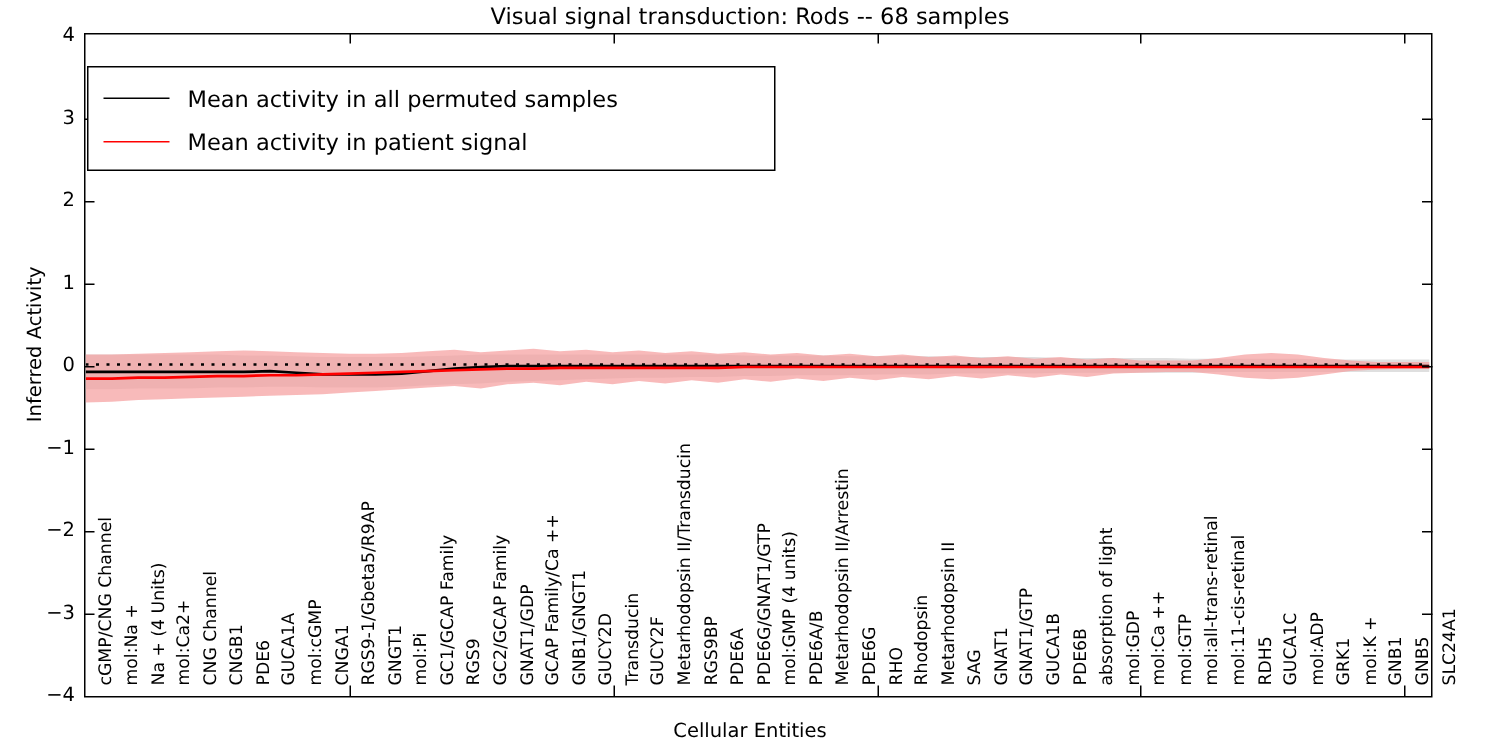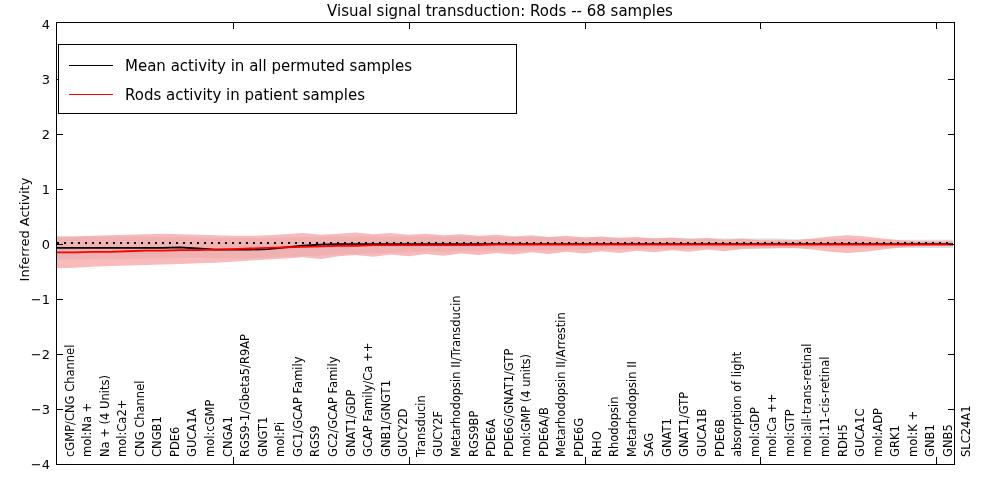--- a/index.html
+++ b/index.html
@@ -43,20 +43,21 @@
   .lgline.r{border-top:1.6px solid #ff0000;}
   .lgtxt{font-size:15px;color:#000;}
 </style>
 </head>
 <body>
 
 <div id="root">
 
   <div class="title">Visual signal transduction: Rods -- 68 samples</div>
   <div class="ylabel">Inferred Activity</div>
+  <div class="xlabel">Cellular Entities</div>
 
   <div id="plot">
     <div id="canvaswrap">
       <svg id="svg" width="896" height="440">
           <path d="M0.00,213.40 L17.57,213.40 L35.14,213.40 L52.71,213.40 L70.27,213.40 L87.84,213.40 L105.41,213.95 L122.98,213.95 L140.55,214.50 L158.12,215.05 L175.69,215.05 L193.25,215.05 L210.82,215.05 L228.39,214.50 L245.96,213.95 L263.53,213.40 L281.10,213.40 L298.67,213.40 L316.24,213.40 L333.80,213.40 L351.37,213.40 L368.94,213.40 L386.51,213.40 L404.08,213.40 L421.65,213.40 L439.22,213.95 L456.78,213.95 L474.35,213.95 L491.92,213.95 L509.49,214.50 L527.06,214.50 L544.63,214.50 L562.20,214.50 L579.76,215.05 L597.33,215.05 L614.90,215.05 L632.47,215.05 L650.04,215.60 L667.61,215.60 L685.18,215.60 L702.75,215.60 L720.31,215.60 L737.88,216.15 L755.45,216.15 L773.02,216.15 L790.59,216.15 L808.16,216.15 L825.73,216.70 L843.29,216.70 L860.86,216.70 L878.43,216.70 L896.00,216.70 L896.00,224.95 L878.43,224.95 L860.86,224.95 L843.29,224.95 L825.73,224.95 L808.16,224.95 L790.59,224.95 L773.02,224.95 L755.45,224.95 L737.88,225.50 L720.31,225.50 L702.75,225.50 L685.18,225.50 L667.61,225.50 L650.04,225.50 L632.47,226.05 L614.90,226.05 L597.33,226.05 L579.76,226.05 L562.20,226.60 L544.63,226.60 L527.06,226.60 L509.49,227.15 L491.92,227.15 L474.35,227.15 L456.78,227.70 L439.22,227.70 L421.65,228.25 L404.08,228.25 L386.51,228.80 L368.94,228.80 L351.37,229.35 L333.80,229.90 L316.24,230.45 L298.67,231.00 L281.10,231.55 L263.53,232.65 L245.96,233.20 L228.39,233.75 L210.82,234.85 L193.25,235.40 L175.69,235.40 L158.12,235.40 L140.55,234.85 L122.98,234.85 L105.41,235.40 L87.84,235.40 L70.27,235.95 L52.71,235.95 L35.14,235.95 L17.57,236.50 L0.00,236.50 Z" fill="#d9d9d9" fill-opacity="0.85" stroke="none"></path>
           <path d="M0.00,213.40 L17.57,213.40 L35.14,212.85 L52.71,212.30 L70.27,211.75 L87.84,211.20 L105.41,210.65 L122.98,211.20 L140.55,211.75 L158.12,212.30 L175.69,212.85 L193.25,212.85 L210.82,212.30 L228.39,211.20 L245.96,210.10 L263.53,211.75 L281.10,210.65 L298.67,209.55 L316.24,211.20 L333.80,210.10 L351.37,211.75 L368.94,210.65 L386.51,212.30 L404.08,211.20 L421.65,212.85 L439.22,211.75 L456.78,213.40 L474.35,212.30 L491.92,213.95 L509.49,212.85 L527.06,214.50 L544.63,213.40 L562.20,215.05 L579.76,213.95 L597.33,215.60 L614.90,214.50 L632.47,216.15 L650.04,215.05 L667.61,216.70 L685.18,215.60 L702.75,217.25 L720.31,217.25 L737.88,217.25 L755.45,215.60 L773.02,213.40 L790.59,212.30 L808.16,213.40 L825.73,215.60 L843.29,217.25 L860.86,218.35 L878.43,218.35 L896.00,218.35 L896.00,222.75 L878.43,222.75 L860.86,223.30 L843.29,224.40 L825.73,226.60 L808.16,228.80 L790.59,229.90 L773.02,228.80 L755.45,226.60 L737.88,224.95 L720.31,224.95 L702.75,225.50 L685.18,226.05 L667.61,228.25 L650.04,226.60 L632.47,228.80 L614.90,227.15 L597.33,229.35 L579.76,227.70 L562.20,229.90 L544.63,228.25 L527.06,230.45 L509.49,228.80 L491.92,231.00 L474.35,229.35 L456.78,231.55 L439.22,229.90 L421.65,232.10 L404.08,230.45 L386.51,232.65 L368.94,231.00 L351.37,233.20 L333.80,231.55 L316.24,233.75 L298.67,232.10 L281.10,233.20 L263.53,235.95 L245.96,234.30 L228.39,235.40 L210.82,236.50 L193.25,237.60 L175.69,238.70 L158.12,239.80 L140.55,240.35 L122.98,240.90 L105.41,241.45 L87.84,242.00 L70.27,242.55 L52.71,243.10 L35.14,243.65 L17.57,244.75 L0.00,245.30 Z" fill="#f5a0a0" fill-opacity="0.72" stroke="none"></path>
           <line x1="0" x2="896" y1="220" y2="220" stroke="#000000" stroke-width="1.8" stroke-dasharray="2,5" stroke-linecap="butt"></line>
           <path d="M0.00,224.95 L17.57,224.95 L35.14,224.95 L52.71,224.95 L70.27,224.95 L87.84,224.95 L105.41,224.95 L122.98,224.40 L140.55,225.50 L158.12,226.60 L175.69,226.60 L193.25,226.60 L210.82,226.05 L228.39,224.40 L245.96,222.75 L263.53,221.65 L281.10,221.10 L298.67,221.10 L316.24,221.10 L333.80,221.10 L351.37,221.10 L368.94,221.10 L386.51,221.10 L404.08,221.10 L421.65,221.10 L439.22,221.10 L456.78,221.10 L474.35,221.10 L491.92,221.10 L509.49,221.10 L527.06,221.10 L544.63,221.10 L562.20,221.10 L579.76,221.10 L597.33,221.10 L614.90,221.10 L632.47,221.10 L650.04,221.10 L667.61,221.10 L685.18,221.10 L702.75,221.10 L720.31,221.10 L737.88,221.10 L755.45,221.10 L773.02,221.10 L790.59,221.10 L808.16,221.10 L825.73,221.10 L843.29,221.10 L860.86,221.10 L878.43,221.10 L896.00,221.10 " fill="none" stroke="#000000" stroke-width="1.8"></path>
           <path d="M0.00,229.35 L17.57,229.35 L35.14,228.80 L52.71,228.80 L70.27,228.25 L87.84,227.70 L105.41,227.70 L122.98,227.15 L140.55,227.15 L158.12,226.60 L175.69,226.05 L193.25,225.50 L210.82,224.95 L228.39,224.40 L245.96,223.85 L263.53,223.30 L281.10,222.75 L298.67,222.75 L316.24,222.20 L333.80,222.20 L351.37,222.20 L368.94,222.20 L386.51,222.20 L404.08,222.20 L421.65,222.20 L439.22,221.65 L456.78,221.65 L474.35,221.65 L491.92,221.65 L509.49,221.65 L527.06,221.65 L544.63,221.65 L562.20,221.65 L579.76,221.65 L597.33,221.65 L614.90,221.65 L632.47,221.65 L650.04,221.65 L667.61,221.65 L685.18,221.65 L702.75,221.65 L720.31,221.65 L737.88,221.65 L755.45,221.65 L773.02,221.65 L790.59,221.65 L808.16,221.65 L825.73,221.65 L843.29,221.65 L860.86,221.65 L878.43,221.65 L896.00,221.65 " fill="none" stroke="#ff0000" stroke-width="1.8"></path>
         </svg>
@@ -155,17 +156,17 @@
       <div class="xcat" style="left: 958.5px; top: 457px;">SLC24A1</div>
     </div>
 
   <div id="legend">
     <div class="lgrow">
       <span class="lgline k"></span>
       <span class="lgtxt">Mean activity in all permuted samples</span>
     </div>
     <div class="lgrow">
       <span class="lgline r"></span>
-      <span class="lgtxt">Rods activity in patient samples</span>
+      <span class="lgtxt">Mean activity in patient signal</span>
     </div>
   </div>
 
 </div>
 
 </body></html>

